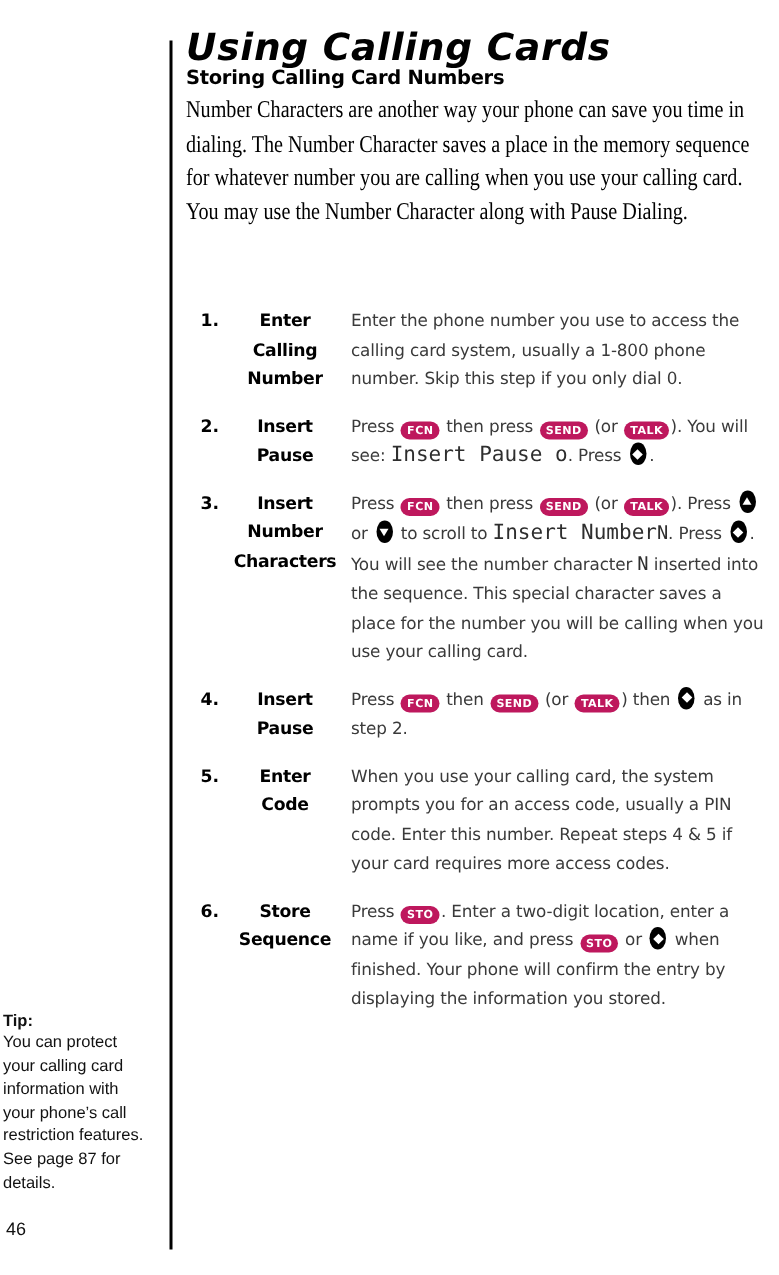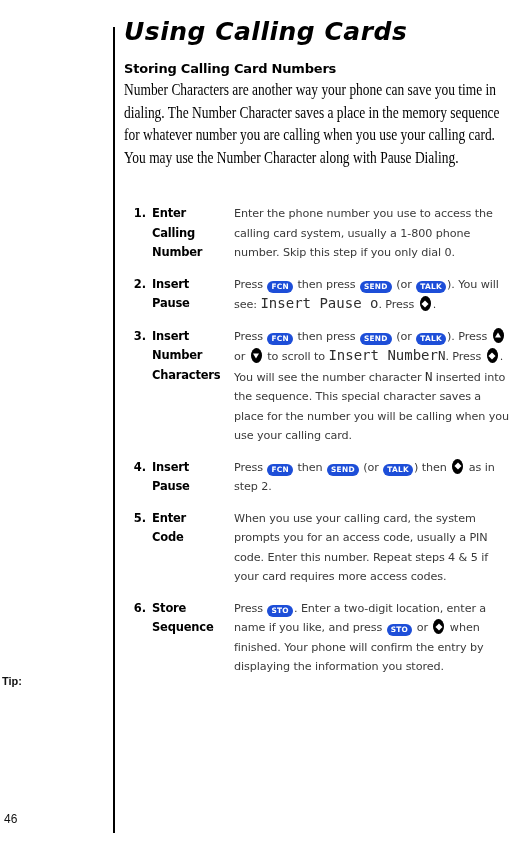--- a/index.html
+++ b/index.html
@@ -54,21 +54,21 @@
     left: 124px;
     top: 44px;
     width: 392px;
   }
 
   #section-head {
     font-family: "DejaVu Sans", sans-serif;
     font-size: 13px;
     font-weight: bold;
     line-height: 18px;
-    margin: 16px 0 1px 0;
+    margin: 0 0 1px 0;
     letter-spacing: -0.2px;
   }
 
   #intro {
     font-family: "Liberation Serif", serif;
     font-size: 16px;
     line-height: 22.5px;
     margin: 0;
     transform: scaleX(0.84);
     transform-origin: left top;
@@ -105,37 +105,38 @@
   .step-label {
     position: absolute;
     left: 22px;
     top: 0;
     width: 76px;
     font-family: "DejaVu Sans", sans-serif;
     font-size: 11.5px;
     font-weight: bold;
     line-height: 19.5px;
     letter-spacing: -0.2px;
+    text-align: center;
   }
   .step-label span { display: block; }
 
   .step-body {
     margin-left: 104px;
     width: 278px;
     font-family: "DejaVu Sans", sans-serif;
     font-size: 11.2px;
     line-height: 19.5px;
     color: #3a3a3a;
     letter-spacing: -0.1px;
   }
 
   
   .key {
     display: inline-block;
-    background: #1d4ed8;
+    background: #be185d;
     color: #ffffff;
     border-radius: 9px;
     font-family: "DejaVu Sans", sans-serif;
     font-size: 7.4px;
     font-weight: bold;
     letter-spacing: 0.3px;
     line-height: 12px;
     height: 12px;
     padding: 0 4px;
     text-align: left;
@@ -293,17 +294,18 @@
         <span>Store</span>
         <span>Sequence</span>
       </div>
       <div class="step-body"><span>Press </span><span class="key">STO</span><span>. Enter a two-digit location, enter a name if you like, and press </span><span class="key">STO</span><span> or </span><span class="navkey diamond"><i></i></span><span> when finished. Your phone will confirm the entry by displaying the information you stored.</span></div>
     </div>
 
   </div>
 
   <div id="tip">
     <div id="tip-head">Tip:</div>
+    <div id="tip-body">You can protect your calling card information with your phone’s call restriction features. See page 87 for details.</div>
   </div>
 
   <div id="folio">46</div>
 
 </div>
 
 </body></html>

